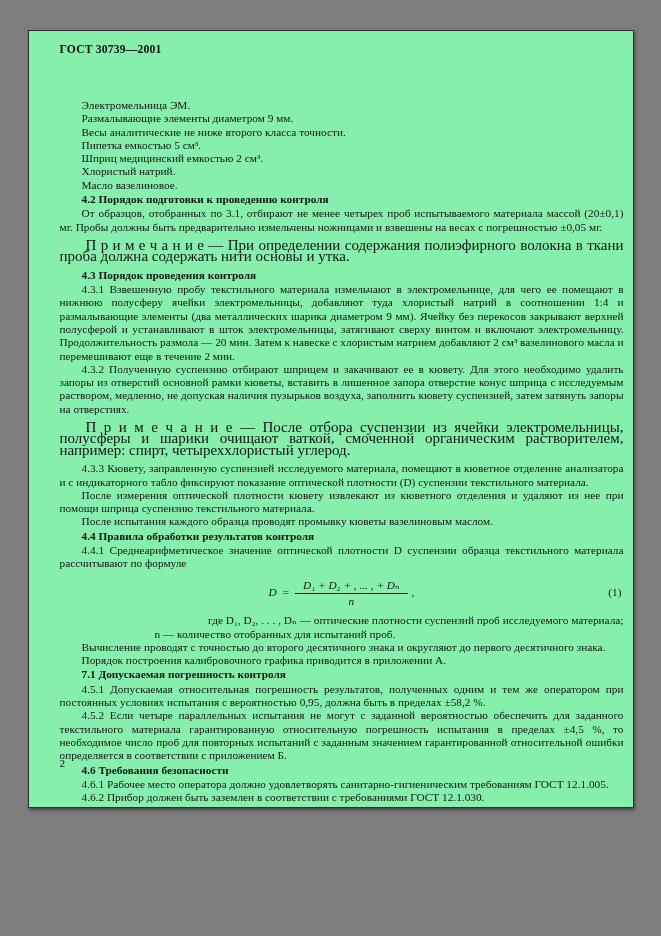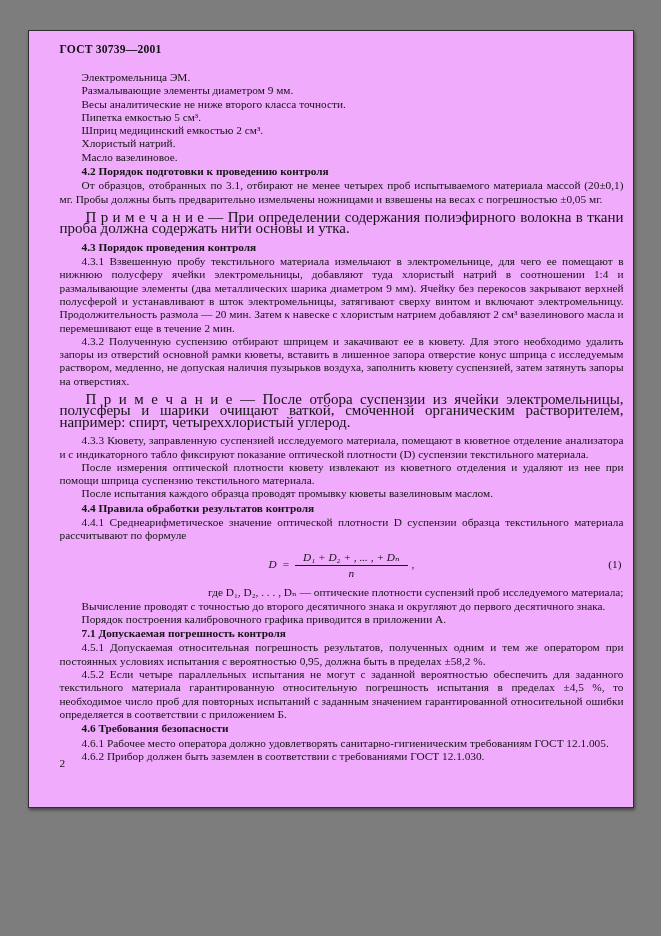--- a/index.html
+++ b/index.html
@@ -6,32 +6,32 @@
   body{
     width:661px;height:936px;
     background:#7d7d7d;
     overflow:hidden;
     font-family:"Liberation Serif","DejaVu Serif",serif;
   }
   .page{
     position:relative;
     width:606px;height:778px;
     margin:30px auto 0;
-    background:#f0abfc;
+    background:#86efac;
     border:1px solid #2e2e2e;
     box-sizing:border-box;
     box-shadow:1px 2px 3px rgba(0,0,0,.45);
   }
   .doc-header{
     position:absolute;top:12px;left:31px;
     font-size:11.6px;font-weight:bold;color:#111;
     letter-spacing:.2px;
   }
   .doc-body{
-    position:absolute;top:40px;left:31px;right:9px;
+    position:absolute;top:68px;left:31px;right:9px;
     font-size:11.3px;line-height:13.3px;color:#141414;
   }
   .blk{margin:0;}
   .line{text-indent:22px;text-align:left;}
   .p{text-indent:22px;text-align:justify;}
   .h{text-indent:22px;text-align:left;font-weight:bold;margin:1px 0;}
   .note{
     font-size:15px;line-height:11.4px;
     text-indent:26px;text-align:justify;
     margin:6px 0;
@@ -78,20 +78,21 @@
       <div class="blk p">4.3.1 Взвешенную пробу текстильного материала измельчают в электромельнице, для чего ее помещают в нижнюю полусферу ячейки электромельницы, добавляют туда хлористый натрий в соотношении 1:4 и размалывающие элементы (два металлических шарика диаметром 9 мм). Ячейку без перекосов закрывают верхней полусферой и устанавливают в шток электромельницы, затягивают сверху винтом и включают электромельницу. Продолжительность размола — 20 мин. Затем к навеске с хлористым натрием добавляют 2 см³ вазелинового масла и перемешивают еще в течение 2 мин.</div>
       <div class="blk p">4.3.2 Полученную суспензию отбирают шприцем и закачивают ее в кювету. Для этого необходимо удалить запоры из отверстий основной рамки кюветы, вставить в лишенное запора отверстие конус шприца с исследуемым раствором, медленно, не допуская наличия пузырьков воздуха, заполнить кювету суспензией, затем затянуть запоры на отверстиях.</div>
       <div class="blk note">П р и м е ч а н и е — После отбора суспензии из ячейки электромельницы, полусферы и шарики очищают ваткой, смоченной органическим растворителем, например: спирт, четыреххлористый углерод.</div>
       <div class="blk p">4.3.3 Кювету, заправленную суспензией исследуемого материала, помещают в кюветное отделение анализатора и с индикаторного табло фиксируют показание оптической плотности (D) суспензии текстильного материала.</div>
       <div class="blk p">После измерения оптической плотности кювету извлекают из кюветного отделения и удаляют из нее при помощи шприца суспензию текстильного материала.</div>
       <div class="blk p">После испытания каждого образца проводят промывку кюветы вазелиновым маслом.</div>
       <div class="blk h">4.4 Правила обработки результатов контроля</div>
       <div class="blk p">4.4.1 Среднеарифметическое значение оптической плотности D суспензии образца текстильного материала рассчитывают по формуле</div>
       <div class="f-row"><span class="f-lhs">D</span><span class="f-eq">=</span><span class="frac"><span class="num">D₁ + D₂ + , ... , + Dₙ</span><span class="den">n</span></span><span class="f-comma">,</span><span class="f-number">(1)</span></div>
       <div class="blk where1">где D₁, D₂, . . . , Dₙ — оптические плотности суспензий проб исследуемого материала;</div>
+      <div class="blk where2">n — количество отобранных для испытаний проб.</div>
       <div class="blk p">Вычисление проводят с точностью до второго десятичного знака и округляют до первого десятичного знака.</div>
       <div class="blk p">Порядок построения калибровочного графика приводится в приложении А.</div>
       <div class="blk h">7.1 Допускаемая погрешность контроля</div>
       <div class="blk p">4.5.1 Допускаемая относительная погрешность результатов, полученных одним и тем же оператором при постоянных условиях испытания с вероятностью 0,95, должна быть в пределах ±58,2 %.</div>
       <div class="blk p">4.5.2 Если четыре параллельных испытания не могут с заданной вероятностью обеспечить для заданного текстильного материала гарантированную относительную погрешность испытания в пределах ±4,5 %, то необходимое число проб для повторных испытаний с заданным значением гарантированной относительной ошибки определяется в соответствии с приложением Б.</div>
       <div class="blk h">4.6 Требования безопасности</div>
       <div class="blk p">4.6.1 Рабочее место оператора должно удовлетворять санитарно-гигиеническим требованиям ГОСТ 12.1.005.</div>
       <div class="blk p">4.6.2 Прибор должен быть заземлен в соответствии с требованиями ГОСТ 12.1.030.</div>
     </div>
 

